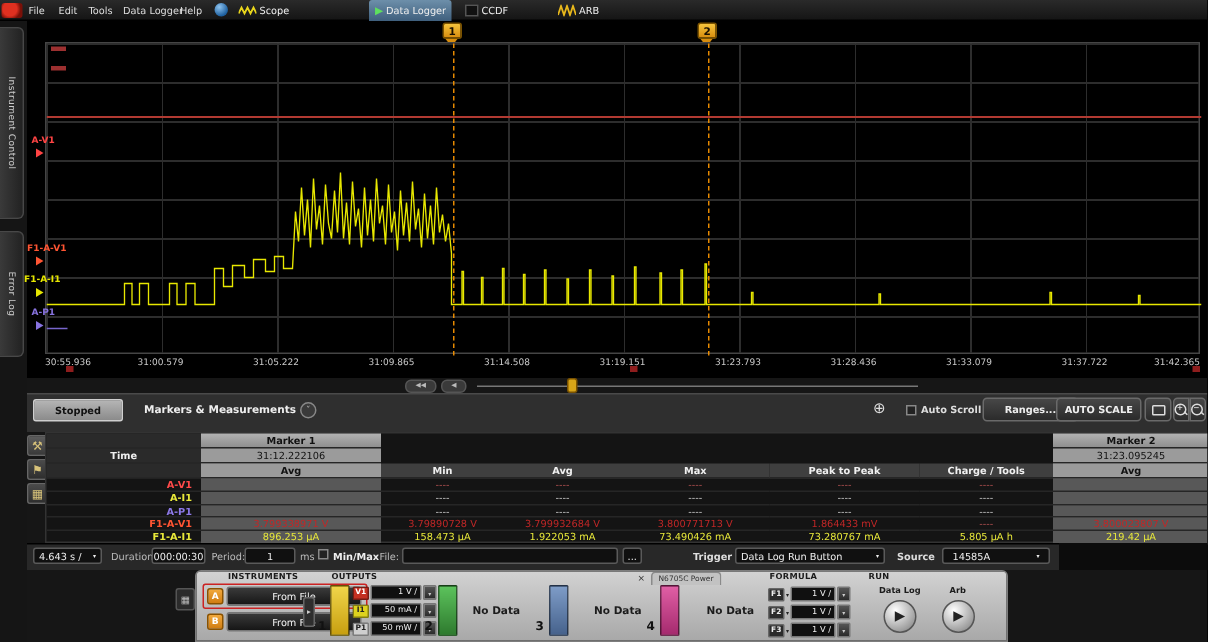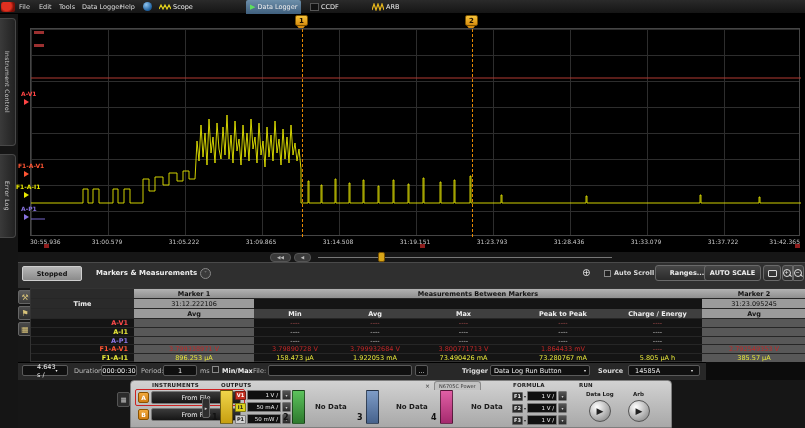--- a/index.html
+++ b/index.html
@@ -229,34 +229,33 @@
   <div class="abs tbl-icons">
     <div class="tico" style="background:linear-gradient(#5c5c5c,#3a3a3a)">⚒</div>
     <div class="tico">⚑</div>
     <div class="tico">▦</div>
   </div>
 
   <div class="abs tbl">
 
     <div class="c timec" style="grid-area:1/1"></div>
     <div class="c hgray" style="grid-area:1/2">Marker 1</div>
-    <div class="c hgray" style="grid-area:1/3/2/8">Measurements Between Markers</div>
     <div class="c hgray" style="grid-area:1/8">Marker 2</div>
 
     <div class="c timec" style="grid-area:2/1; font-weight:bold">Time</div>
     <div class="c hgray2" style="grid-area:2/2">31:12.222106</div>
     <div class="c hgray2" style="grid-area:2/8">31:23.095245</div>
 
     <div class="c timec" style="grid-area:3/1"></div>
     <div class="c hgray2" style="grid-area:3/2; font-weight:bold">Avg</div>
     <div class="c hdark" style="grid-area:3/3">Min</div>
     <div class="c hdark" style="grid-area:3/4">Avg</div>
     <div class="c hdark" style="grid-area:3/5">Max</div>
     <div class="c hdark" style="grid-area:3/6">Peak to Peak</div>
-    <div class="c hdark" style="grid-area:3/7">Charge / Energy</div>
+    <div class="c hdark" style="grid-area:3/7">Charge / Tools</div>
     <div class="c hgray2" style="grid-area:3/8; font-weight:bold">Avg</div>
 
     <div class="c rlab red" style="grid-area:4/1">A-V1</div>
     <div class="c mcol" style="grid-area:4/2"></div>
     <div class="c mured" style="grid-area:4/3">----</div>
     <div class="c mured" style="grid-area:4/4">----</div>
     <div class="c mured" style="grid-area:4/5">----</div>
     <div class="c mured" style="grid-area:4/6">----</div>
     <div class="c mured" style="grid-area:4/7">----</div>
     <div class="c mcol" style="grid-area:4/8"></div>
@@ -279,34 +278,34 @@
     <div class="c mugray" style="grid-area:6/7">----</div>
     <div class="c mcol" style="grid-area:6/8"></div>
 
     <div class="c rlab" style="grid-area:7/1; color:#ff5533">F1-A-V1</div>
     <div class="c mcol dred" style="grid-area:7/2">3.799338971 V</div>
     <div class="c dred" style="grid-area:7/3">3.79890728 V</div>
     <div class="c dred" style="grid-area:7/4">3.799932684 V</div>
     <div class="c dred" style="grid-area:7/5">3.800771713 V</div>
     <div class="c dred" style="grid-area:7/6">1.864433 mV</div>
     <div class="c mured" style="grid-area:7/7">----</div>
-    <div class="c mcol dred" style="grid-area:7/8">2.792549353 V</div>
+    <div class="c mcol dred" style="grid-area:7/8">3.800023807 V</div>
 
     <div class="c rlab yel" style="grid-area:8/1">F1-A-I1</div>
     <div class="c mcol yel" style="grid-area:8/2">896.253 µA</div>
     <div class="c yel" style="grid-area:8/3">158.473 µA</div>
     <div class="c yel" style="grid-area:8/4">1.922053 mA</div>
     <div class="c yel" style="grid-area:8/5">73.490426 mA</div>
     <div class="c yel" style="grid-area:8/6">73.280767 mA</div>
     <div class="c yel" style="grid-area:8/7">5.805 µA h</div>
-    <div class="c mcol yel" style="grid-area:8/8">385.57 µA</div>
+    <div class="c mcol yel" style="grid-area:8/8">219.42 µA</div>
   </div>
 
   <div class="abs ctlrow"></div>
-  <div class="abs field" style="left:22px; width:46px; justify-content:space-between; padding:0 14px">
+  <div class="abs field" style="left:22px; width:46px; justify-content:space-between; padding:0 3px">
     <span>4.643 s /</span>
       <span style="font-size:4px">▾</span>
   </div>
   <span class="abs lbl" style="left:74px">Duration:</span>
   <div class="abs field" style="left:101px; width:36px; font-weight:normal">000:00:30</div>
   <span class="abs lbl" style="left:141px">Period:</span>
   <div class="abs field" style="left:163px; width:34px">1</div>
   <span class="abs lbl" style="left:200px">ms</span>
   <div class="abs chk" style="left:212px; top:366px"></div>
   <span class="abs lbl" style="left:222px; color:#eee; font-weight:bold">Min/Max</span>

